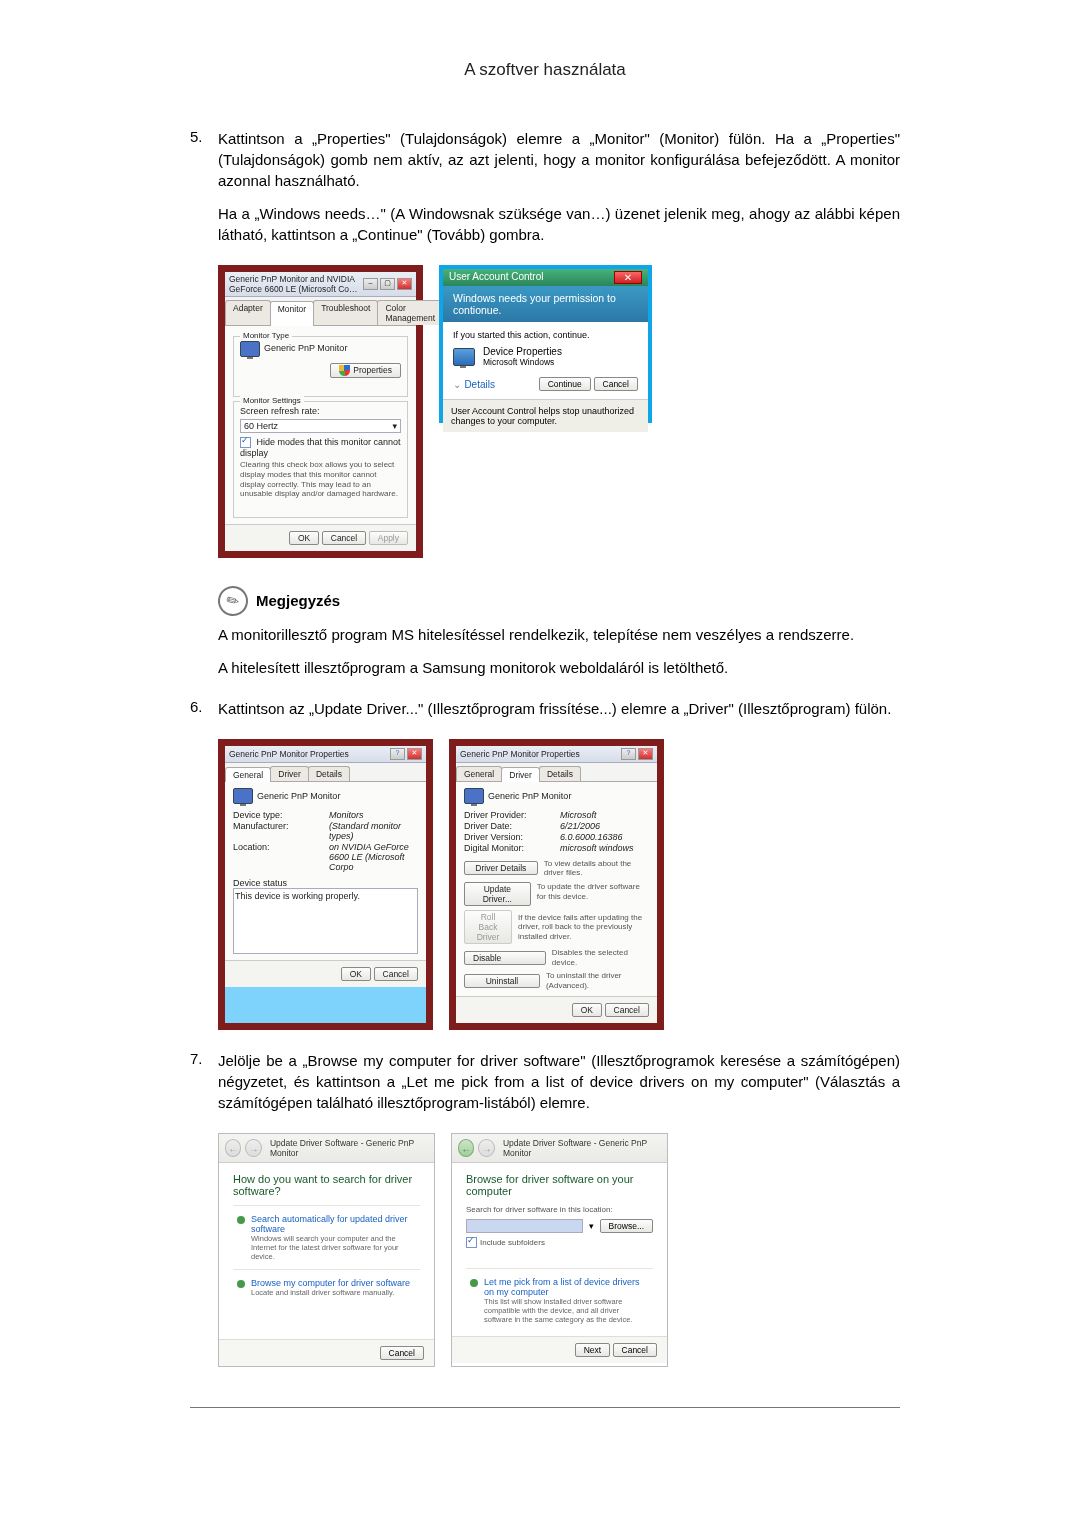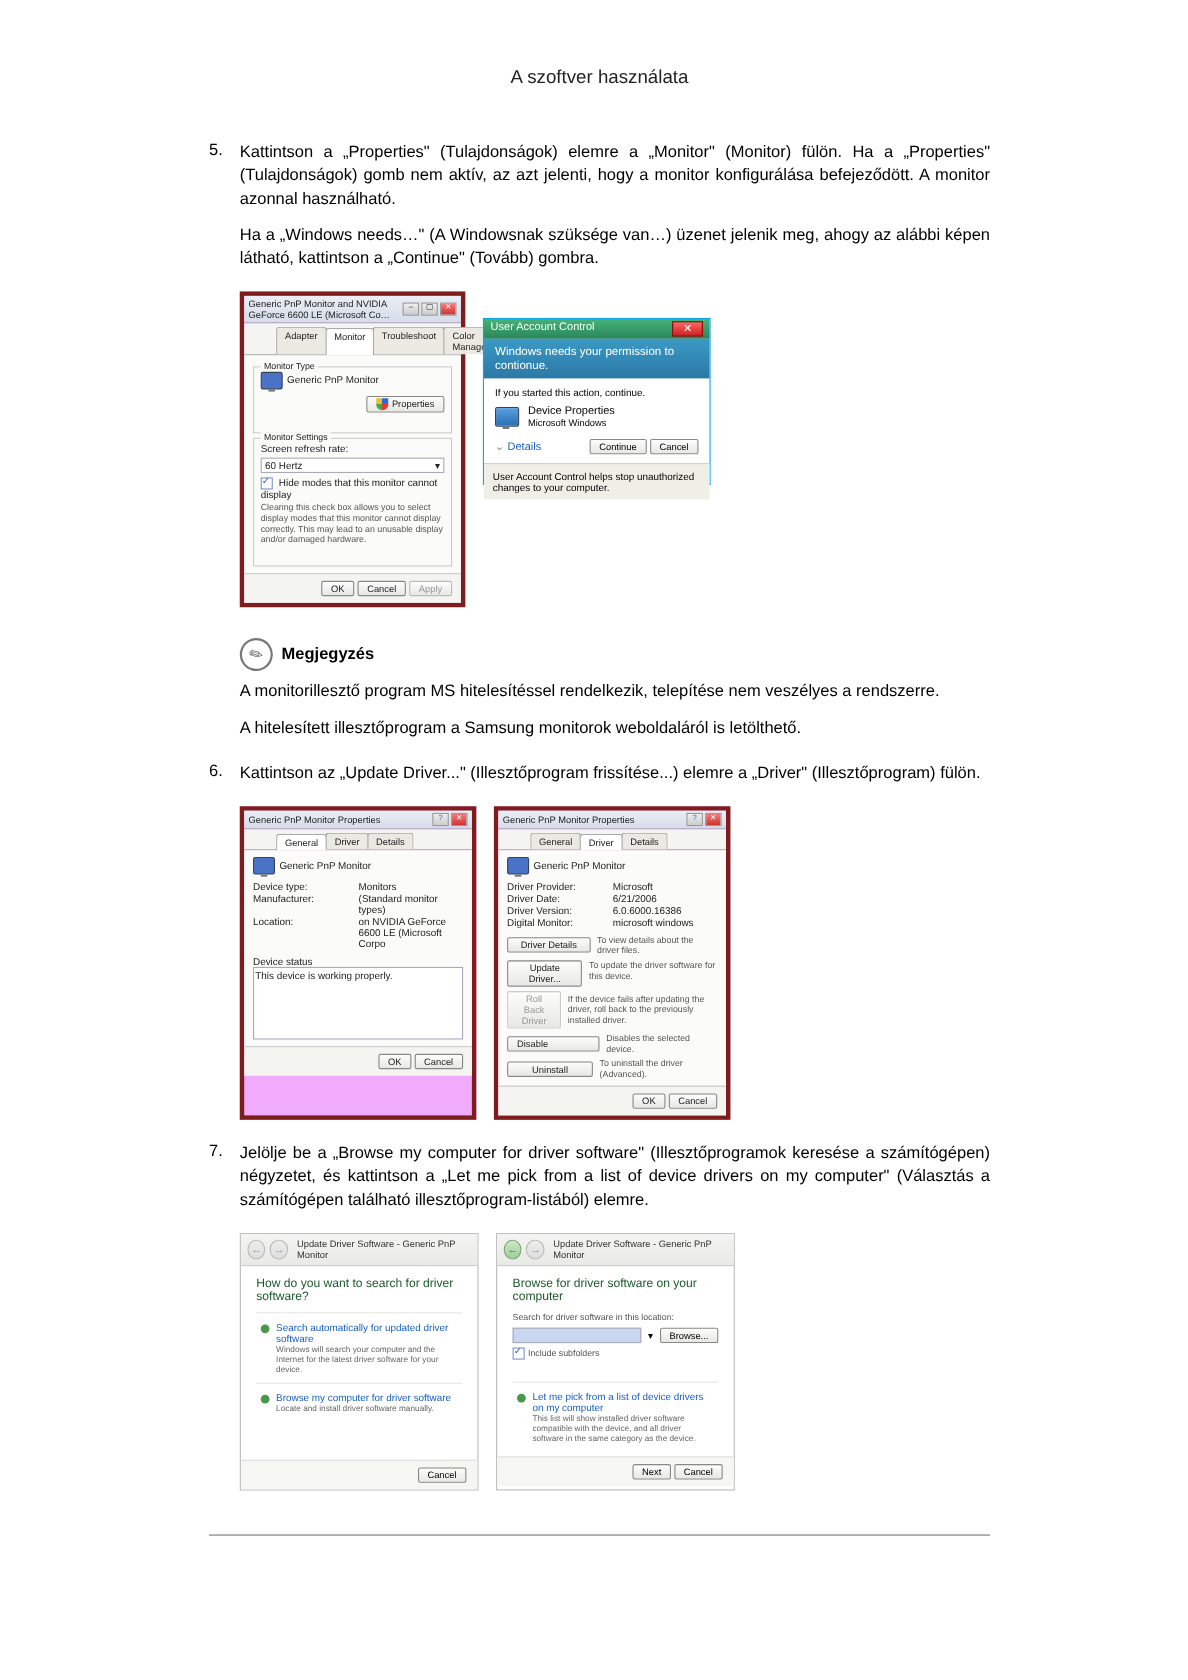--- a/index.html
+++ b/index.html
@@ -42,25 +42,25 @@
   }
   .step-text p { margin: 0 0 12px 0; }
   .illustration-row {
     display: flex;
     gap: 16px;
     margin-left: 28px;
     margin-bottom: 20px;
   }
   
   .win {
-    border: 4px solid #7f1d1d;
+    border: 7px solid #7f1d1d;
     font-family: "Segoe UI", Tahoma, sans-serif;
     font-size: 9px;
     color: #222;
-    background: #f0abfc;
+    background: #7dd3fc;
     box-sizing: border-box;
   }
   .win-titlebar {
     display: flex;
     align-items: center;
     justify-content: space-between;
     padding: 2px 4px;
     background: linear-gradient(#eaeef5, #d6dde9);
     border-bottom: 1px solid #aab;
     font-size: 8.5px;
@@ -71,21 +71,20 @@
     background: linear-gradient(#eee, #ccc);
     border: 1px solid #999;
     font-size: 7px; line-height: 8px; text-align: center;
   }
   .wc-close { background: linear-gradient(#f77, #c33); color: #fff; }
   .tabstrip {
     display: flex;
     border-bottom: 1px solid #aaa;
     padding-top: 3px;
     background: #f4f4f2;
-    padding-left: 29px;
   }
   .tab {
     padding: 2px 7px;
     border: 1px solid #aaa;
     border-bottom: none;
     background: #ece9e2;
     margin-right: -1px;
     font-size: 8.5px;
     border-radius: 3px 3px 0 0;
   }
@@ -152,32 +151,31 @@
   .check { display:inline-block; width:9px; height:9px; border:1px solid #7a93c9; background:#fff; vertical-align:middle; margin-right:3px; position:relative;}
   .check.on::after{content:"✓"; position:absolute; top:-3px; left:0; font-size:9px; color:#2a5dbb;}
   .sub { color:#555; font-size:8px; line-height:1.2; }
   .shield-ico {
     width:11px;height:11px;display:inline-block;vertical-align:middle;margin-right:3px;
     background: conic-gradient(#2a6dd6 0 25%, #e33 0 50%, #4a4 0 75%, #eb3 0 100%);
     border-radius: 0 0 50% 50%;
   }
   .kv { display:flex; margin:1px 0; }
   .kv .k { width:96px; }
-  .kv .v { flex:1; }
+  .kv .v { flex:1;font-style:italic; }
   .textbox {
     border:1px solid #aab; background:#fff; height:60px; padding:2px 1px;
   }
   
   .uac {
-    border:1px solid #0ea5e9;
+    border:4px solid #0ea5e9;
     font-family: "Segoe UI", Tahoma, sans-serif;
     background:#fff;
     font-size:10px;
     box-shadow: 0 0 0 0;
-    margin-top: 24px;
   }
   .uac-title {
     background: linear-gradient(#46b37a,#2a855a);
     color:#fff;
     display:flex;justify-content:space-between;
     padding:2px 6px;
   }
   .uac-close { background: linear-gradient(#f66,#c22); color:#fff; width:26px; text-align:center; border:1px solid #900; }
   .uac-banner {
     background: linear-gradient(#3a99c4,#2c78a6);

